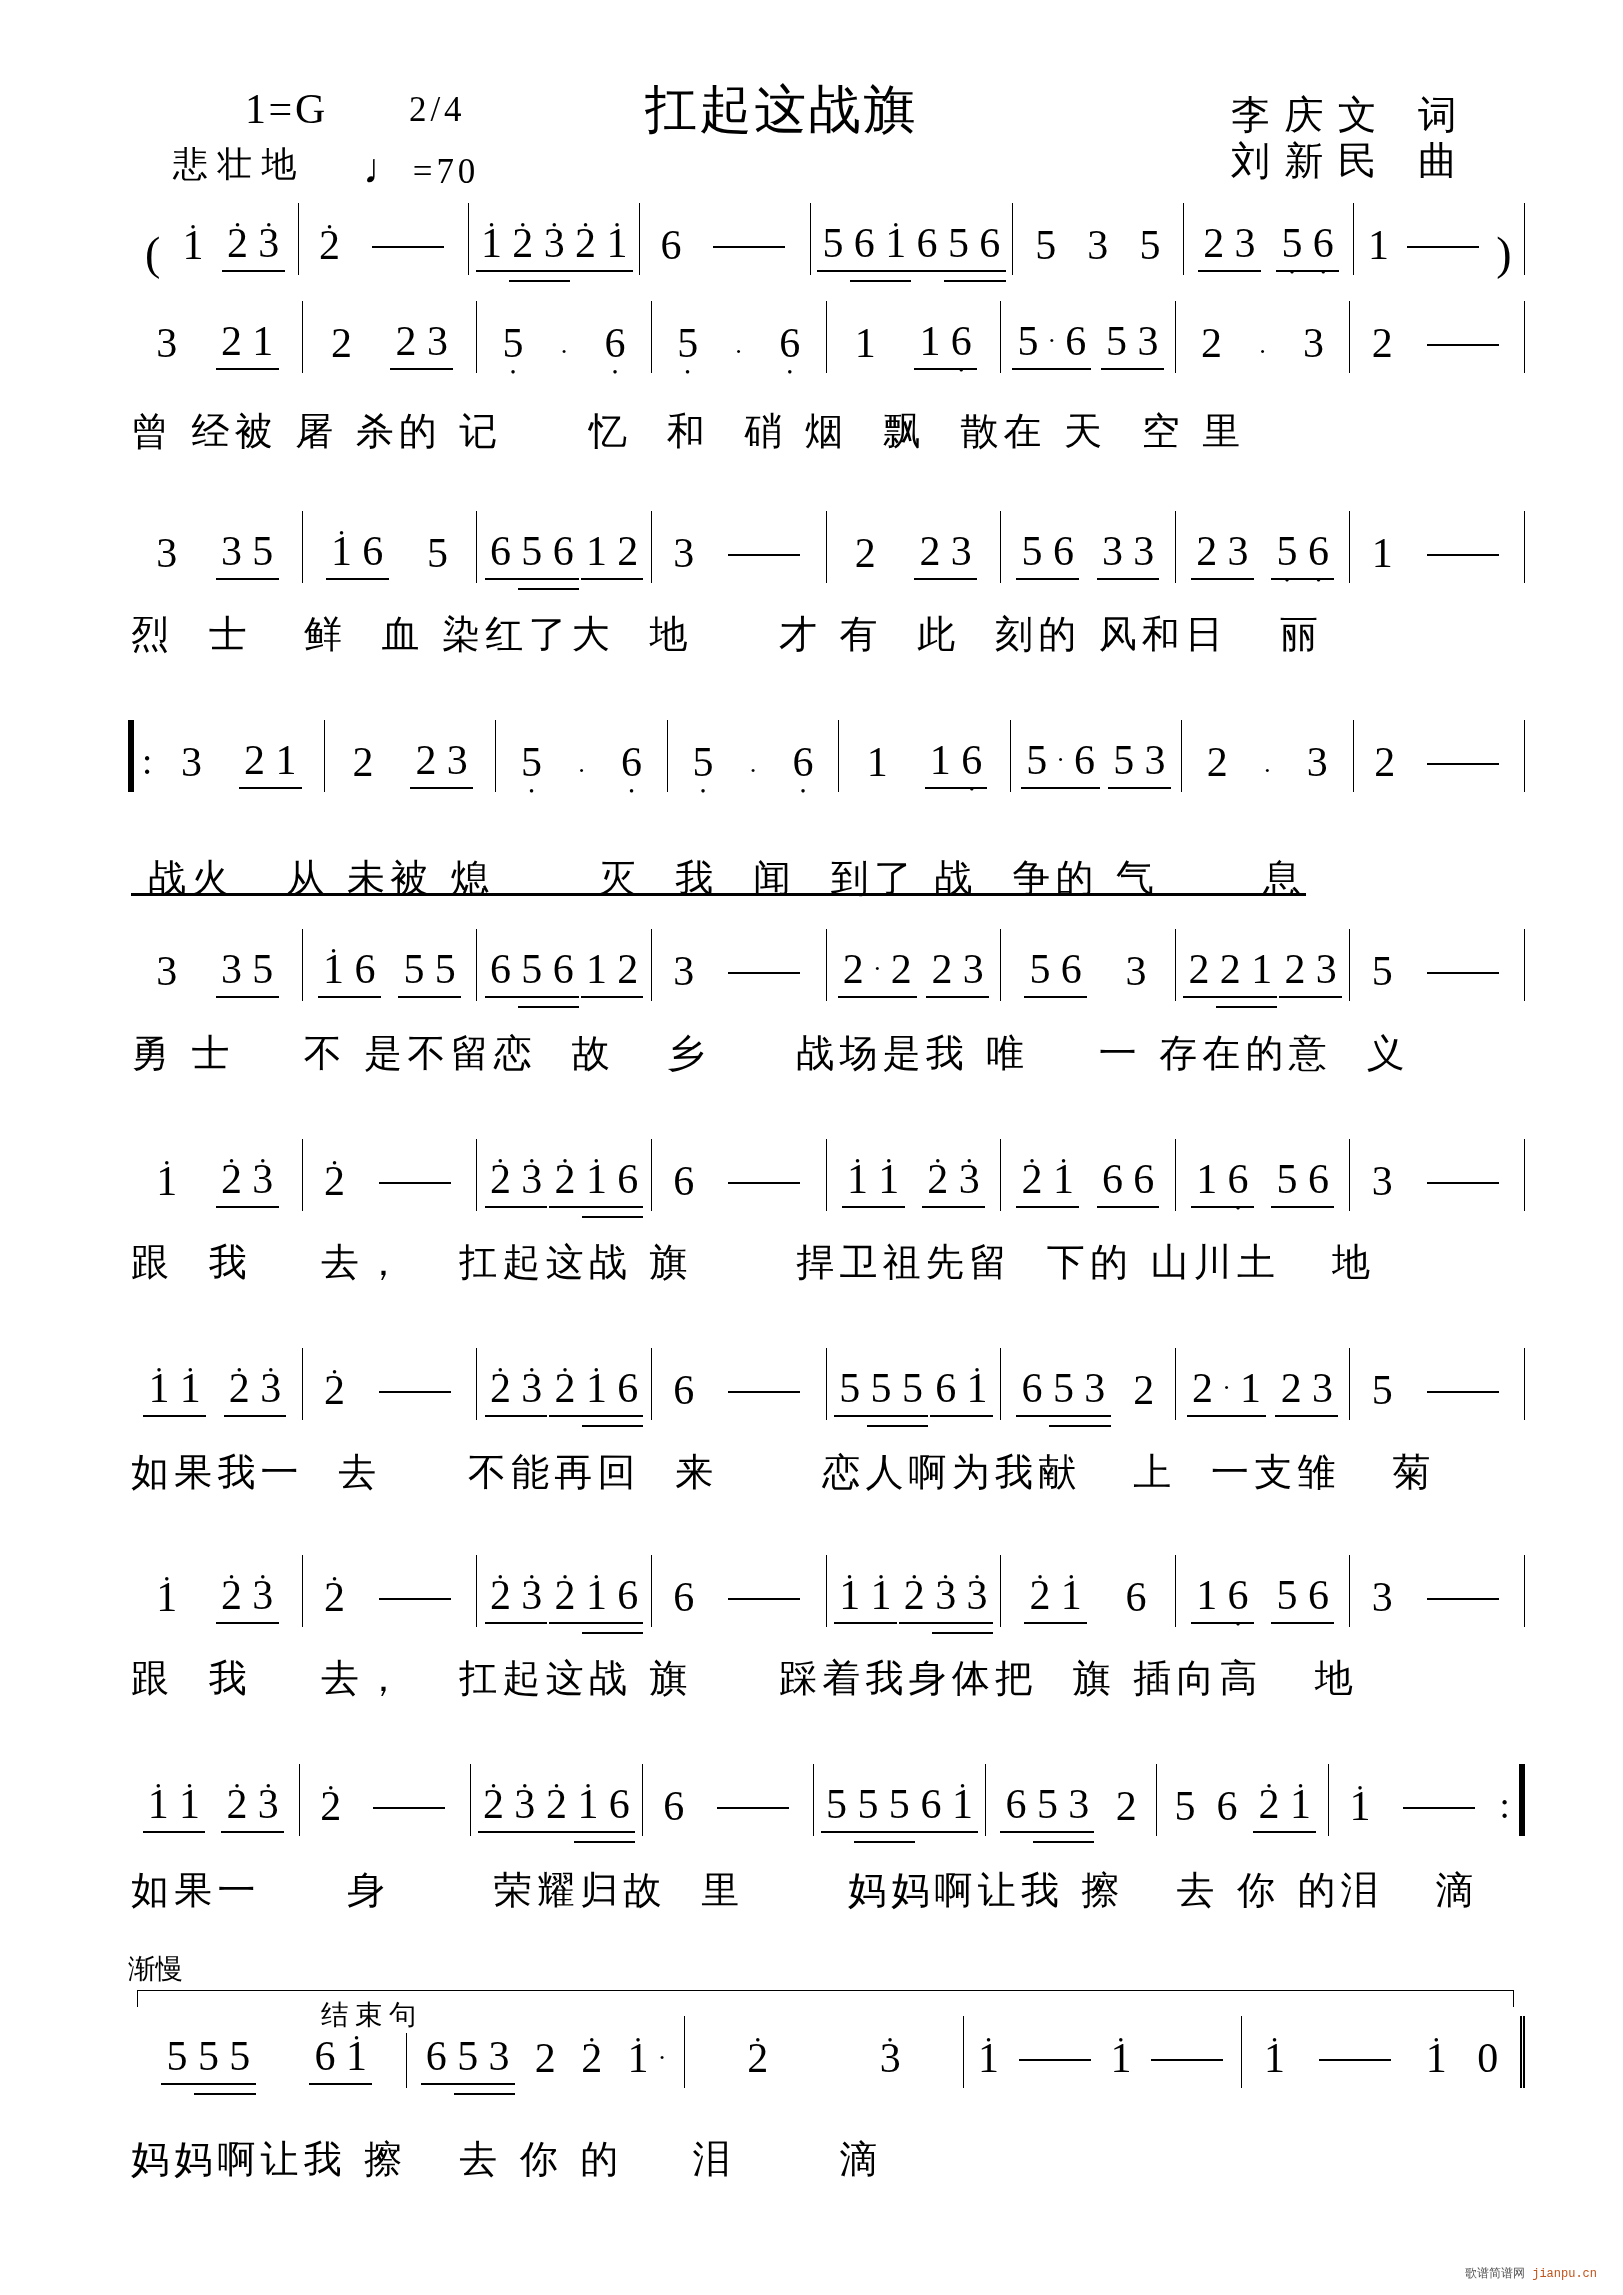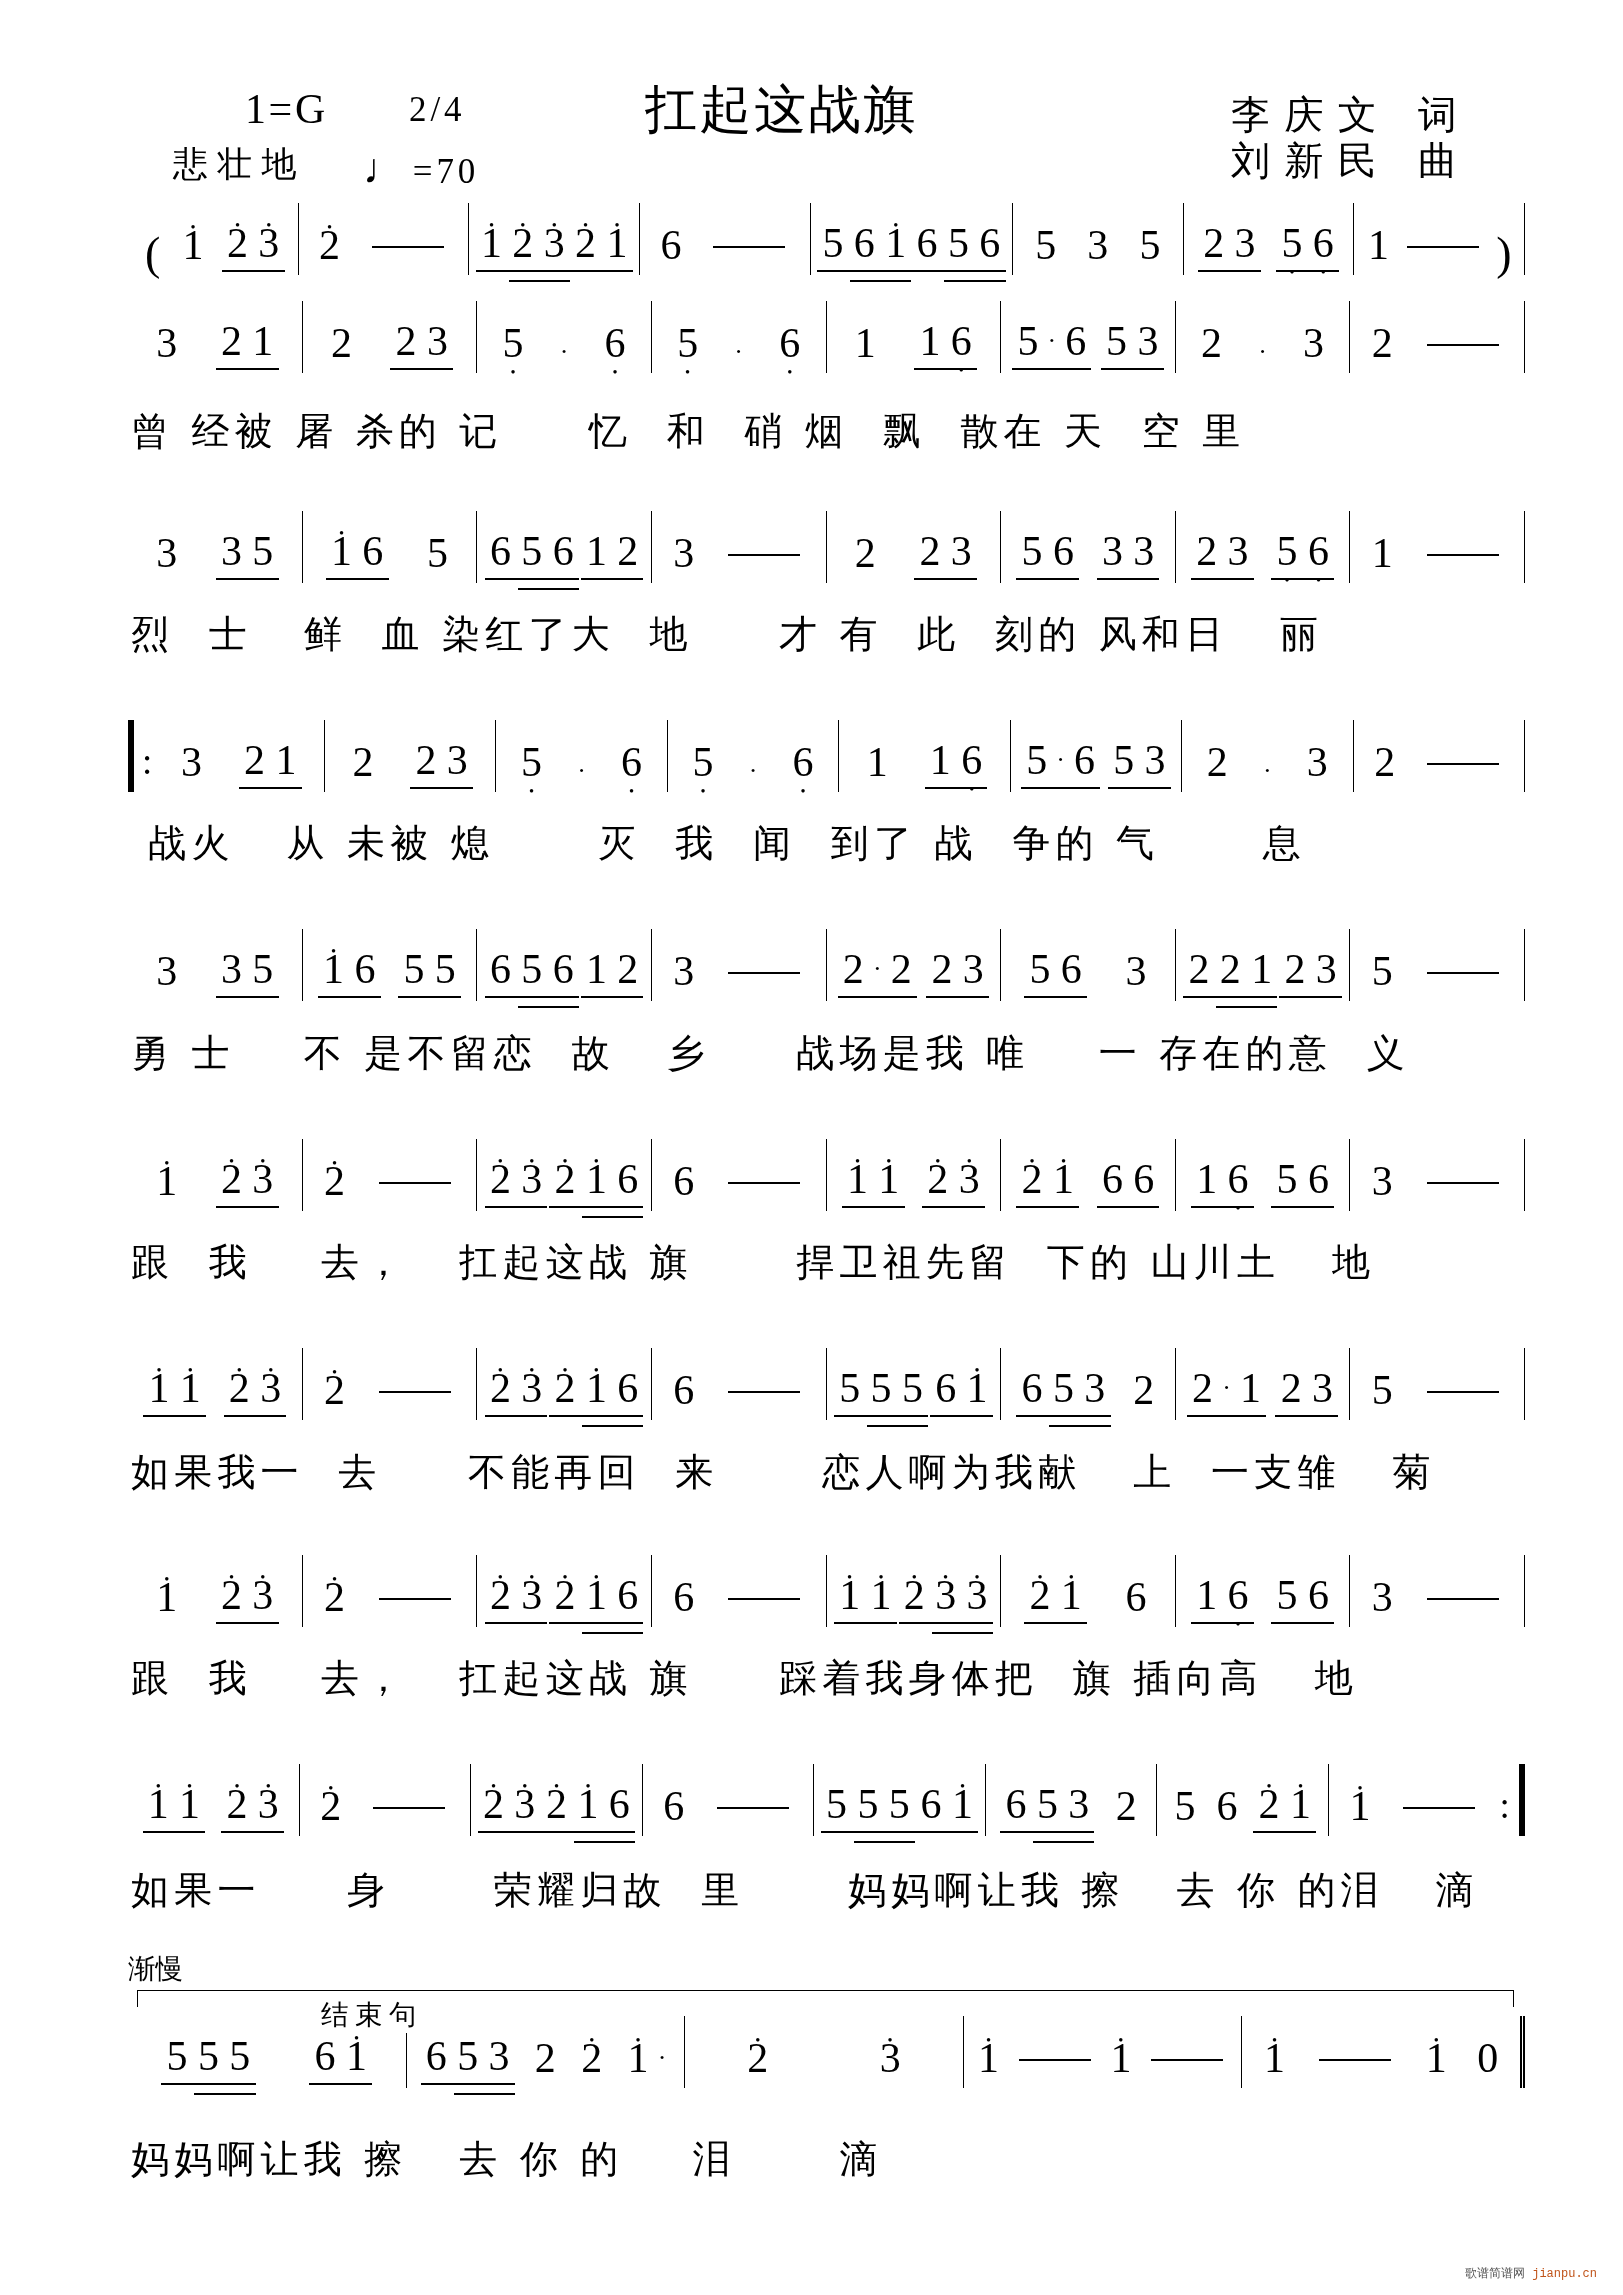--- a/index.html
+++ b/index.html
@@ -342,21 +342,21 @@
           <span class="n">3</span>
         </span>
       </div>
       <div class="measure">
         <span class="grp">
           <span class="n">2</span>
         </span>
         <span class="dash"></span>
       </div>
     </div>
-    <div class="lyrics" style="top: 818px;"> 战火   从 未被 熄      灭  我  闻  到了 战  争的 气      息</div>
+    <div class="lyrics" style="top: 853px; text-decoration: underline;"> 战火   从 未被 熄      灭  我  闻  到了 战  争的 气      息</div>
     <div class="line" style="top: 929px;">
       <div class="measure">
         <span class="grp">
           <span class="n">3</span>
         </span>
         <span class="grp u1">
           <span class="n">3</span>
           <span class="n">5</span>
         </span>
       </div>

